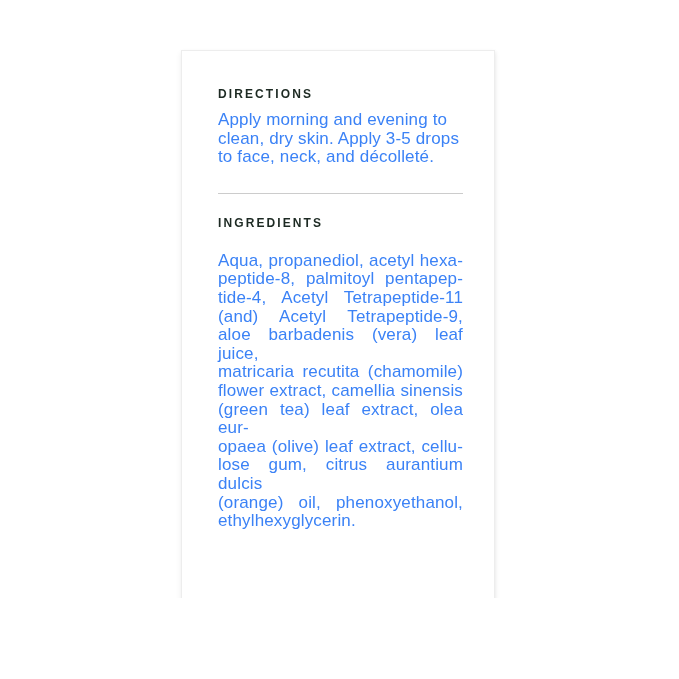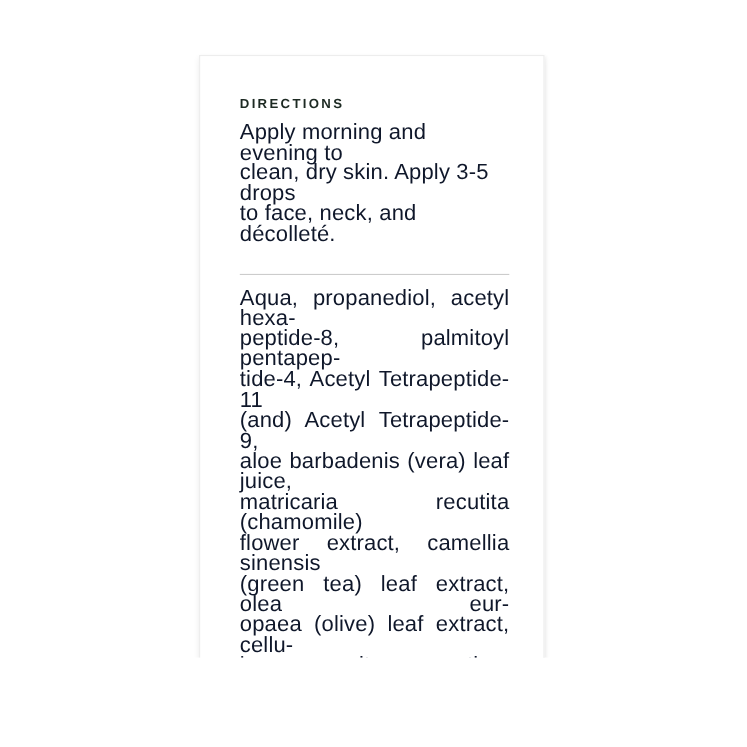--- a/index.html
+++ b/index.html
@@ -30,57 +30,60 @@
   }
   .section-heading {
     font-size: 12px;
     font-weight: bold;
     letter-spacing: 2.1px;
     color: #1d2a23;
     margin: 0;
     line-height: 12px;
   }
   .body-text {
-    font-size: 20px;
+    font-size: 17px;
     line-height: 18.6px;
     letter-spacing: 0.15px;
-    color: #0f172a;
+    color: #3b82f6;
     margin: 0;
     white-space: pre-line;
   }
   .directions-para-1 { margin-top: 11px; }
   .directions-para-2 { margin-top: 19px; }
   .justified {
     text-align: justify;
     text-align-last: justify;
   }
   .section-divider {
     border: none;
     border-top: 1px solid #cccccc;
     margin: 26px 0 0 0;
     height: 0;
   }
   .ingredients-heading-wrap { margin-top: 23px; }
-  .ingredients-para { margin-top: 12px; }
+  .ingredients-para { margin-top: 23px; }
 </style>
 </head>
 <body>
 
 <div class="canvas">
   <div class="label-card">
 
     <h2 class="section-heading">DIRECTIONS</h2>
 
     <p class="body-text directions-para-1">Apply morning and evening to
 clean, dry skin. Apply 3-5 drops
 to face, neck, and décolleté.</p>
 
 
     <hr class="section-divider">
 
+    <div class="ingredients-heading-wrap">
+      <h2 class="section-heading">INGREDIENTS</h2>
+    </div>
 
     <p class="body-text ingredients-para justified">Aqua, propanediol, acetyl hexa-
 peptide-8, palmitoyl pentapep-
 tide-4, Acetyl Tetrapeptide-11
 (and) Acetyl Tetrapeptide-9,
 aloe barbadenis (vera) leaf juice,
 matricaria recutita (chamomile)
 flower extract, camellia sinensis
 (green tea) leaf extract, olea eur-
 opaea (olive) leaf extract, cellu-

